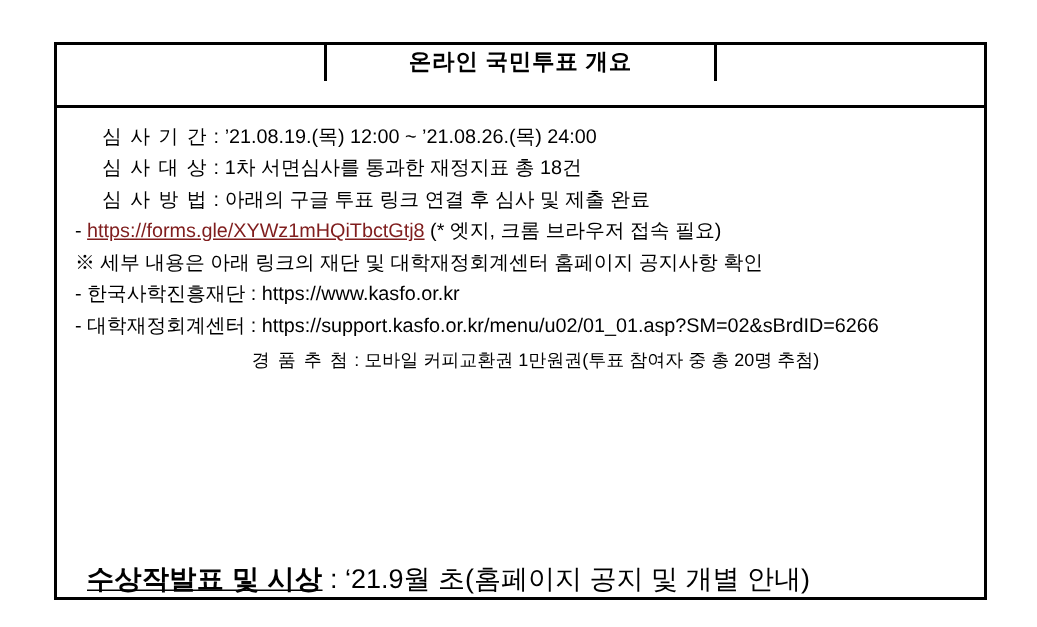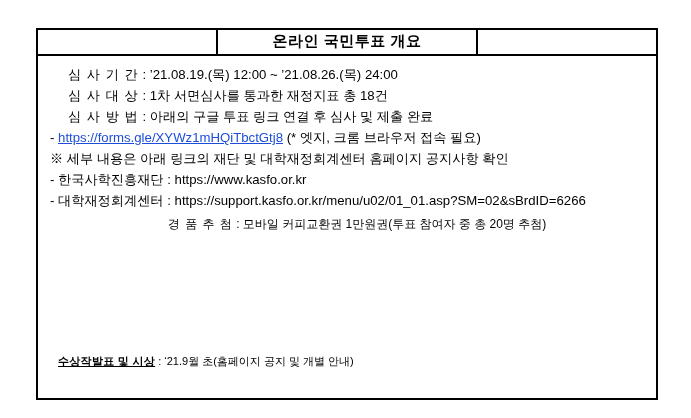--- a/index.html
+++ b/index.html
@@ -25,21 +25,21 @@
     left: 36px;
     top: 28px;
     width: 622px;
     height: 372px;
     border: 2px solid #000000;
     box-sizing: border-box;
   }
   
   .title-bar {
     position: relative;
-    height: 26px;
+    height: 42px;
     border-bottom: 2px solid #000000;
     box-sizing: border-box;
   }
   .title-cell-left {
     position: absolute;
     left: 0;
     top: 0;
     width: 180px;
     height: 24px;
     border-right: 2px solid #000000;
@@ -74,21 +74,21 @@
     line-height: 21px;
     white-space: nowrap;
   }
   .line.indent1 { padding-left: 20px; }
   .line.indent0 { padding-left: 2px; }
   .label {
     font-weight: normal;
     letter-spacing: 1px;
   }
   .link {
-    color: #1d4ed8;
+    color: #7f1d1d;
     text-decoration: underline;
   }
   .wrap-line {
     font-size: 13.2px;
     line-height: 21px;
     padding-left: 2px;
     white-space: normal;
     word-break: break-all;
   }
   .prize-line {
@@ -123,22 +123,22 @@
   }
   .col1 { width: 88px; }
   .col2 { width: 123px; }
   .col3 { width: 123px; }
   .col4 { width: 123px; }
   .col5 { width: 123px; }
   
   .footer {
     position: absolute;
     left: 20px;
-    top: 324px;
-    font-size: 11px;
+    top: 344px;
+    font-size: 18px;
     white-space: nowrap;
   }
   .footer .ftitle {
     font-weight: bold;
     text-decoration: underline;
     letter-spacing: 0.3px;
   }
 </style>
 </head>
 <body>

